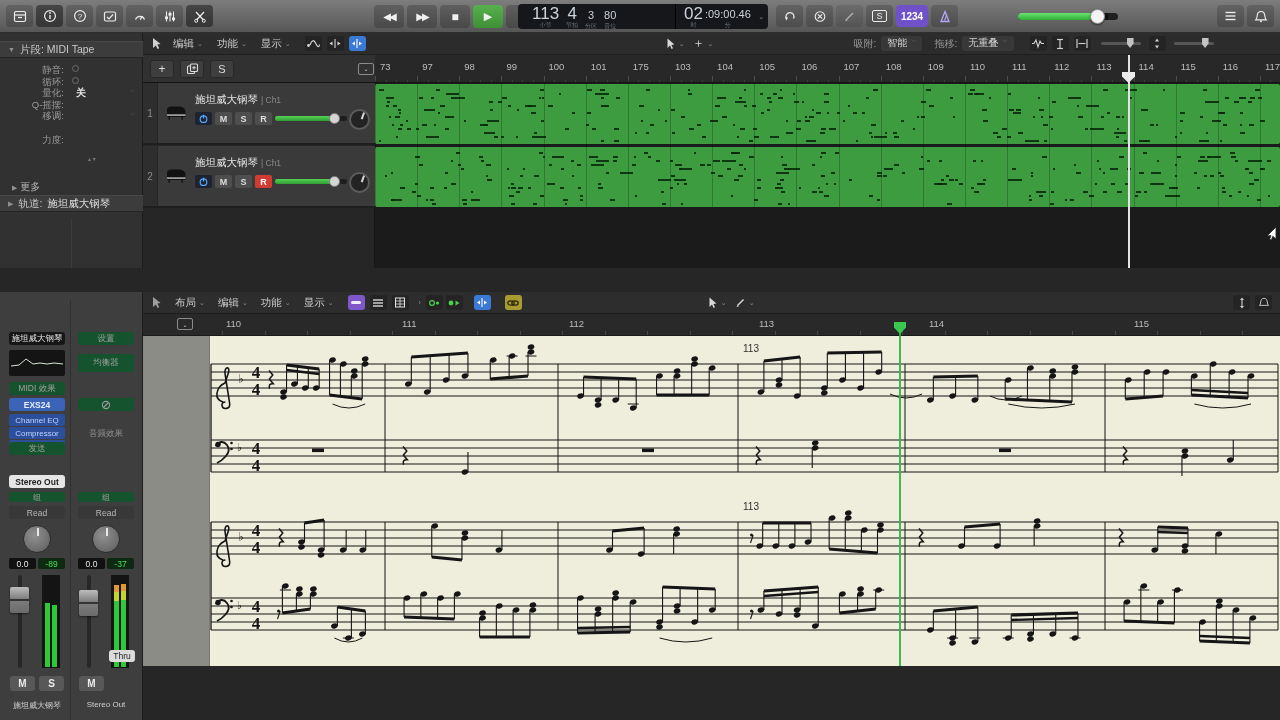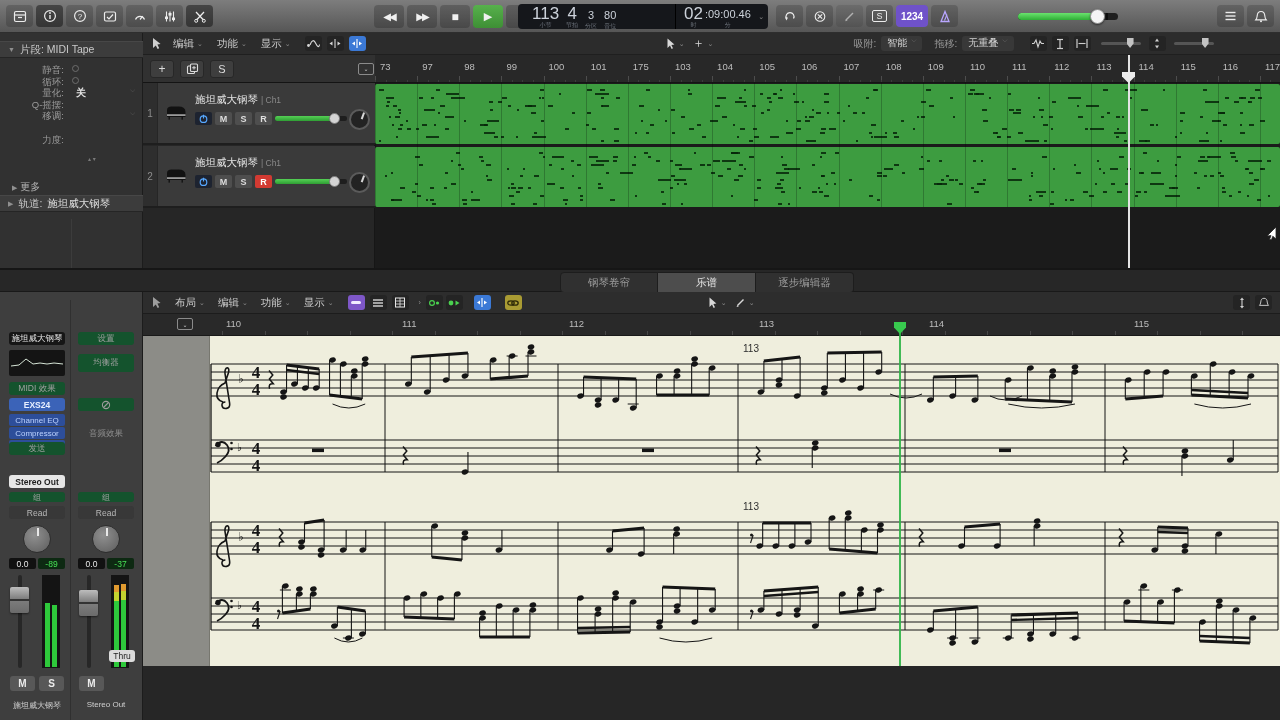--- a/index.html
+++ b/index.html
@@ -1118,27 +1118,20 @@
         <div class="gline" style="left: 842.8px;"></div>
         <div class="gline" style="left: 884.94px;"></div>
       </div>
   </div>
   <div id="ph-pin"></div>
   <div id="ph-line"></div>
   <svg class="abs" style="left:1264px;top:226px;z-index:40" width="14" height="15" viewBox="0 0 14 15">
       <polygon points="12,1 12,13 8.8,10.2 7.4,14 5.6,13.2 7,9.6 3,10" fill="#fff" stroke="#222" stroke-width="0.8"></polygon>
     </svg>
 
-  <div id="tabbar">
-      <div id="tabs">
-        <div class="tab">钢琴卷帘</div>
-        <div class="tab active">乐谱</div>
-        <div class="tab">逐步编辑器</div>
-      </div>
-    </div>
 
   <div id="stb">
     <svg width="12" height="13" viewBox="0 0 12 13" style="opacity:.7">
         <polygon points="2,1 2,11 4.8,8.4 6.6,12 8.2,11.2 6.4,7.6 9.6,7" fill="#cfcfcf"></polygon>
       </svg>
     <span class="menu" style="margin-left:12px">
         <span>布局</span>
         <span class="chev">⌄</span>
       </span>
     <span class="menu" style="margin-left:13px">

